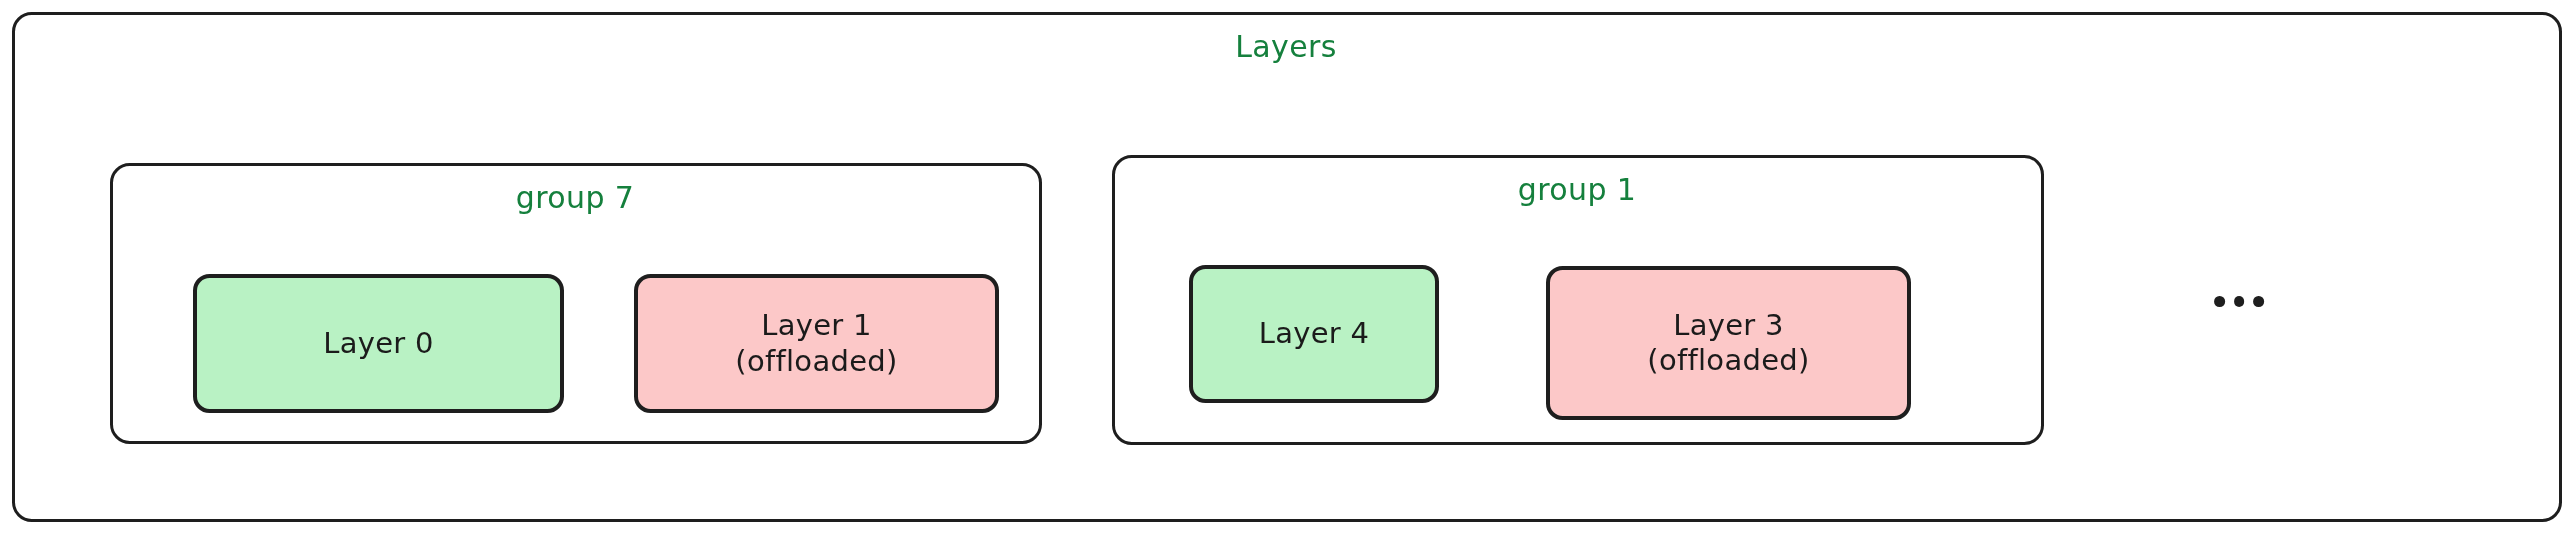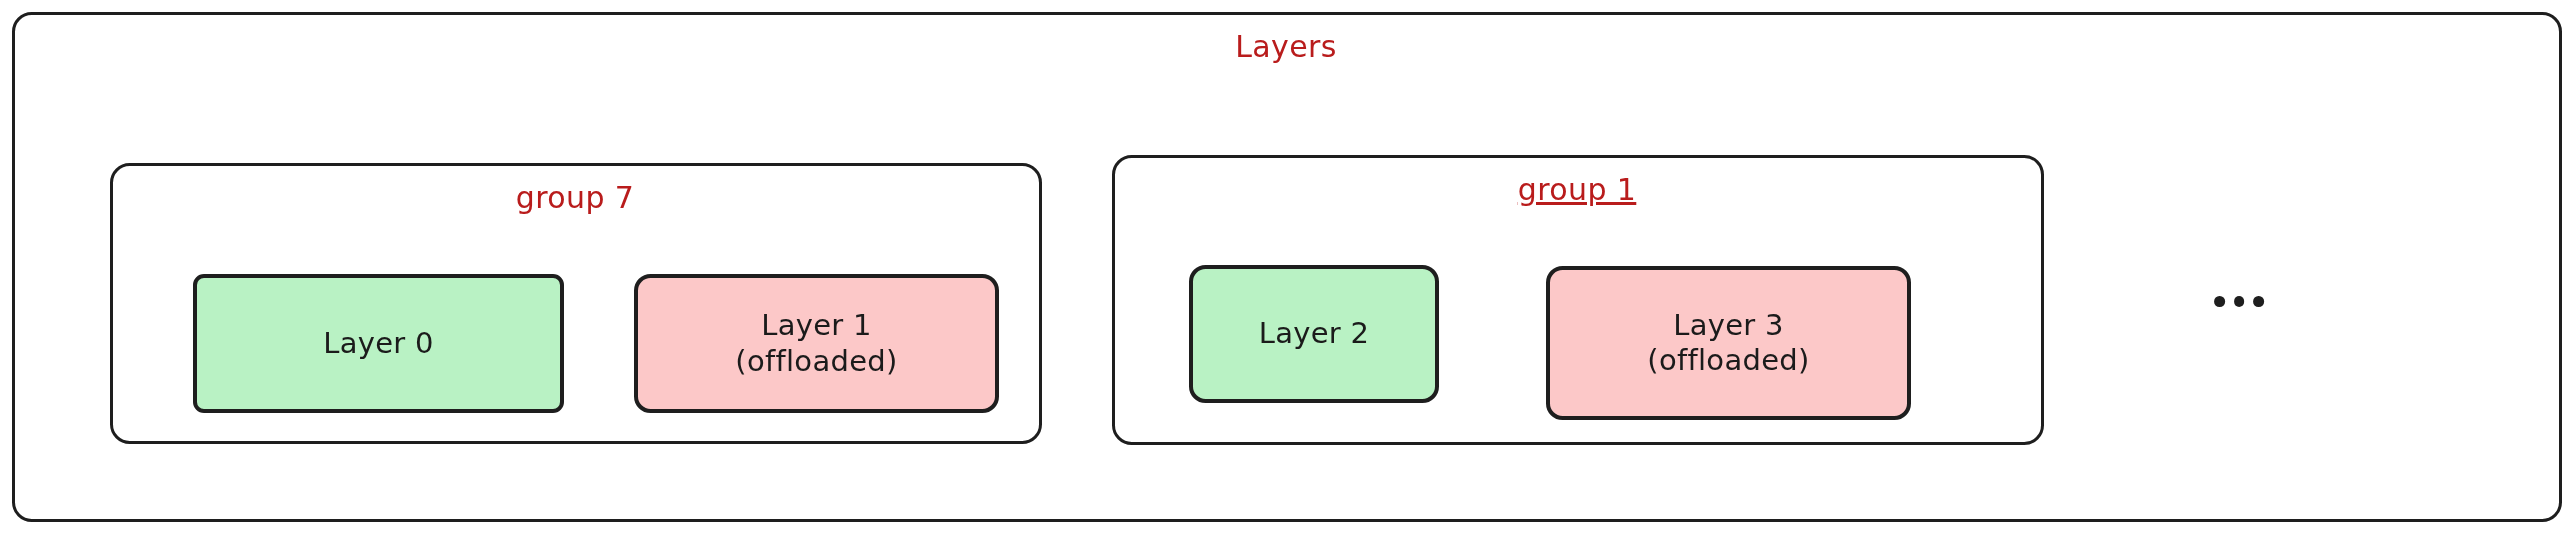--- a/index.html
+++ b/index.html
@@ -66,48 +66,47 @@
     text-align: center;
     line-height: 1.22;
     color: #1b1b1b;
     font-size: 29px;
     letter-spacing: 0.3px;
     white-space: pre-line;
   }
   .layer-green { background: #b9f2c4; }
   .layer-pink  { background: #fcc8c8; }
 
-  .layer-0 { left: 193px;  top: 274px; width: 371px; height: 139px; border-radius: 11px; }
+  .layer-0 { left: 193px;  top: 274px; width: 371px; height: 139px; }
   .layer-1 { left: 634px;  top: 274px; width: 365px; height: 139px; }
   .layer-2 { left: 1189px; top: 265px; width: 250px; height: 138px; }
   .layer-3 { left: 1546px; top: 266px; width: 365px; height: 154px; }
 
   
   .label {
     position: absolute;
-    color: #b91c1c;
+    color: #15803d;
     white-space: nowrap;
     transform: translateX(-50%);
   }
   .frame-title {
     font-size: 30px;
     letter-spacing: 0.4px;
   }
   .title-layers {
     left: 1286px;
     top: 29px;
   }
   .title-group-0 {
     left: 575px;
     top: 180px;
   }
   .title-group-1 {
     left: 1577px;
     top: 172px;
-    text-decoration: underline;
   }
 
   
   .ellipsis {
     position: absolute;
     left: 2239px;
     top: 296px;
     transform: translateX(-50%);
     display: flex;
     gap: 9px;
@@ -135,21 +134,21 @@
 
   <div class="node layer-box layer-green layer-0">Layer 0</div>
 
   <div class="node layer-box layer-pink layer-1">Layer 1
 (offloaded)</div>
 
   <div class="node group-frame group-1"></div>
 
   <div class="label frame-title title-group-1">group 1</div>
 
-  <div class="node layer-box layer-green layer-2">Layer 2</div>
+  <div class="node layer-box layer-green layer-2">Layer 4</div>
 
   <div class="node layer-box layer-pink layer-3">Layer 3
 (offloaded)</div>
 
   <div class="ellipsis">
     <span class="dot"></span>
     <span class="dot"></span>
     <span class="dot"></span>
   </div>
 

